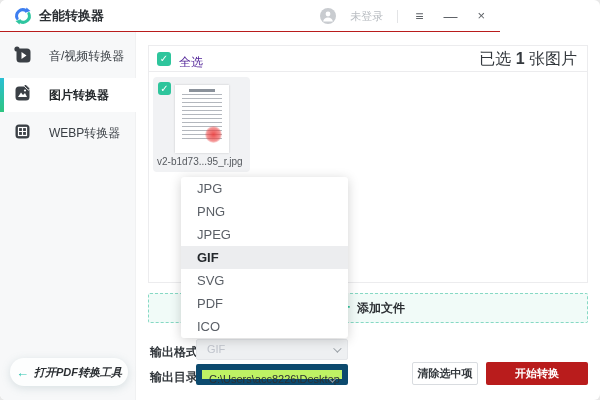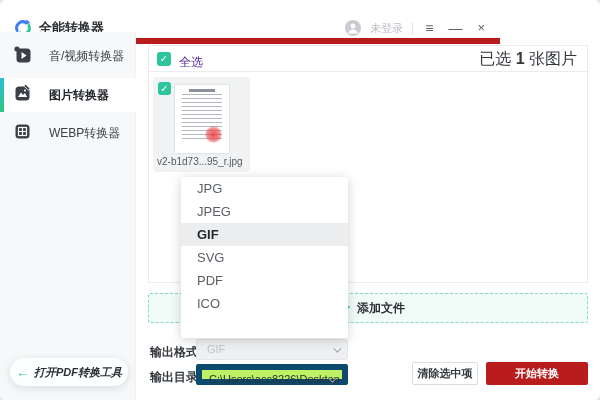--- a/index.html
+++ b/index.html
@@ -1,23 +1,23 @@
 <!DOCTYPE html>
 <html><head>
 <meta charset="utf-8">
 <style>
   * { margin:0; padding:0; box-sizing:border-box; }
   html,body { width:600px; height:400px; background:#e8e8e8; font-family:"Liberation Sans","DejaVu Sans",sans-serif; }
   .window { position:relative; width:600px; height:400px; background:#fff; overflow:hidden; border-radius:6px; }
 
   
-  .titlebar { position:absolute; left:0; top:0; width:500px; height:32px; background:#fff; border-bottom:6px solid #b91c1c;margin-top:12px; }
+  .titlebar { position:absolute; left:0; top:0; width:500px; height:32px; background:#fff; border-bottom:1px solid #b91c1c; }
   .logo { position:absolute; left:13px; top:6px; width:20px; height:20px; }
   .app-title { position:absolute; left:39px; top:0; height:32px; line-height:32px; font-size:13px; font-weight:bold; color:#2b2f33; }
-  .tb-right { position:absolute; right:12px; top:0; height:32px; display:flex; align-items:center; gap:9px; }
+  .tb-right { position:absolute; right:12px; top:0; height:32px; display:flex; align-items:center; gap:14px; }
   .avatar { width:16px; height:16px; }
   .login-status { font-size:11px; color:#b9bdc2; }
   .tb-divider { width:1px; height:13px; background:#e3e4e6; }
   .tb-btn { font-size:14px; color:#5f6368; line-height:16px; cursor:default; padding:0 3px; }
   .tb-btn.close { font-size:13px; }
 
   
   .sidebar { position:absolute; left:0; top:32px; width:136px; height:368px; background:#f7f8f9; border-right:1px solid #f0f1f2; }
   .side-item { position:absolute; left:0; width:136px; display:flex; align-items:center; gap:18px; padding-left:14px; }
   .side-item .lbl { font-size:12px; color:#3a3f45; }
@@ -177,20 +177,21 @@
   <div class="select-ctl sel-dir">
     <span>C:\Users\acc8226\Desktop</span>
     <span class="chev"></span>
   </div>
 
   <div class="btn-clear">清除选中项</div>
   <div class="btn-start">开始转换</div>
 
   <div class="dropdown">
     <div class="dd-item">JPG</div>
+    <div class="dd-item">PNG</div>
     <div class="dd-item">JPEG</div>
     <div class="dd-item selected">GIF</div>
     <div class="dd-item">SVG</div>
     <div class="dd-item">PDF</div>
     <div class="dd-item">ICO</div>
   </div>
 
 </div>
 
 </body></html>

